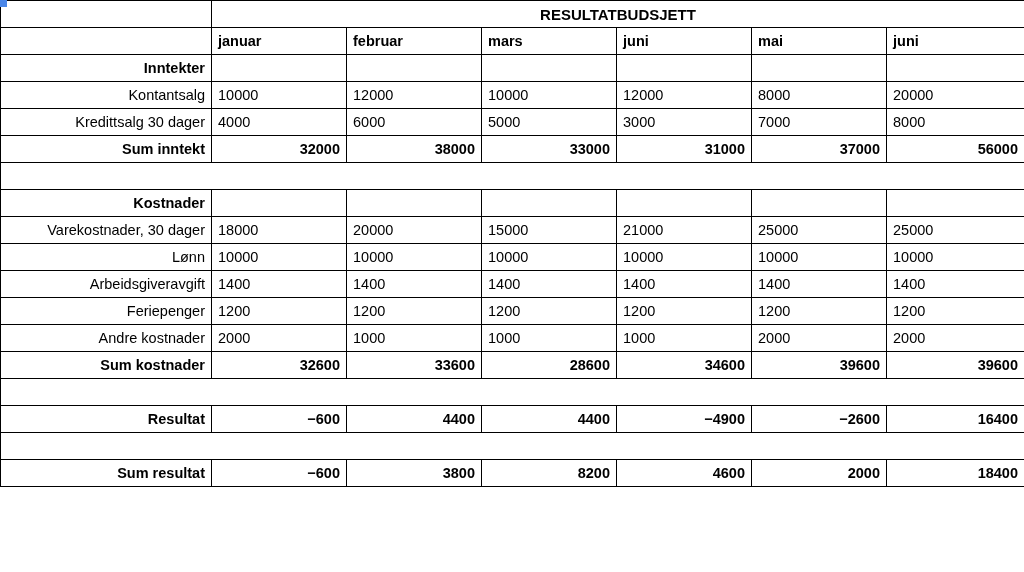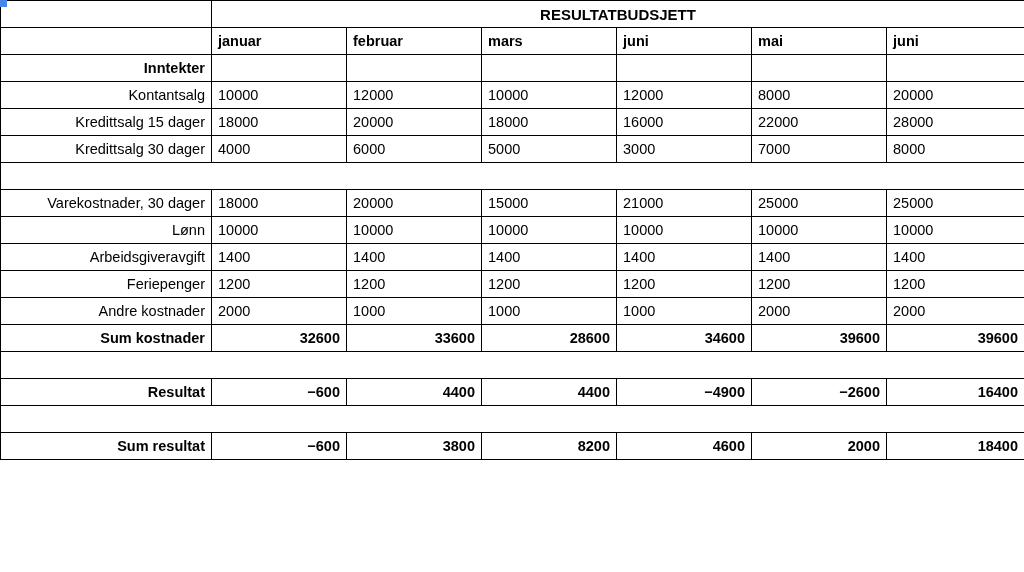--- a/index.html
+++ b/index.html
@@ -124,45 +124,54 @@
       <tr>
         <td class="row-label">Kontantsalg</td>
         <td class="num">10000</td>
         <td class="num">12000</td>
         <td class="num">10000</td>
         <td class="num">12000</td>
         <td class="num">8000</td>
         <td class="num">20000</td>
       </tr>
 
-      <tr>
-        <td class="row-label">Kredittsalg 15 dager</td>
-        <td class="num">18000</td>
-        <td class="num">20000</td>
-        <td class="num">18000</td>
-        <td class="num">16000</td>
-        <td class="num">22000</td>
-        <td class="num">28000</td>
-      </tr>
 
       <tr>
         <td class="row-label">Kredittsalg 30 dager</td>
         <td class="num">4000</td>
         <td class="num">6000</td>
         <td class="num">5000</td>
         <td class="num">3000</td>
         <td class="num">7000</td>
         <td class="num">8000</td>
       </tr>
 
+      <tr>
+        <td class="row-label-bold">Sum inntekt</td>
+        <td class="num-bold">32000</td>
+        <td class="num-bold">38000</td>
+        <td class="num-bold">33000</td>
+        <td class="num-bold">31000</td>
+        <td class="num-bold">37000</td>
+        <td class="num-bold">56000</td>
+      </tr>
 
       <tr>
         <td class="blank-row" colspan="7"></td>
       </tr>
 
+      <tr>
+        <td class="row-label-bold">Kostnader</td>
+        <td class="empty-cell"></td>
+        <td class="empty-cell"></td>
+        <td class="empty-cell"></td>
+        <td class="empty-cell"></td>
+        <td class="empty-cell"></td>
+        <td class="empty-cell"></td>
+      </tr>
 
       <tr>
         <td class="row-label">Varekostnader, 30 dager</td>
         <td class="num">18000</td>
         <td class="num">20000</td>
         <td class="num">15000</td>
         <td class="num">21000</td>
         <td class="num">25000</td>
         <td class="num">25000</td>
       </tr>

